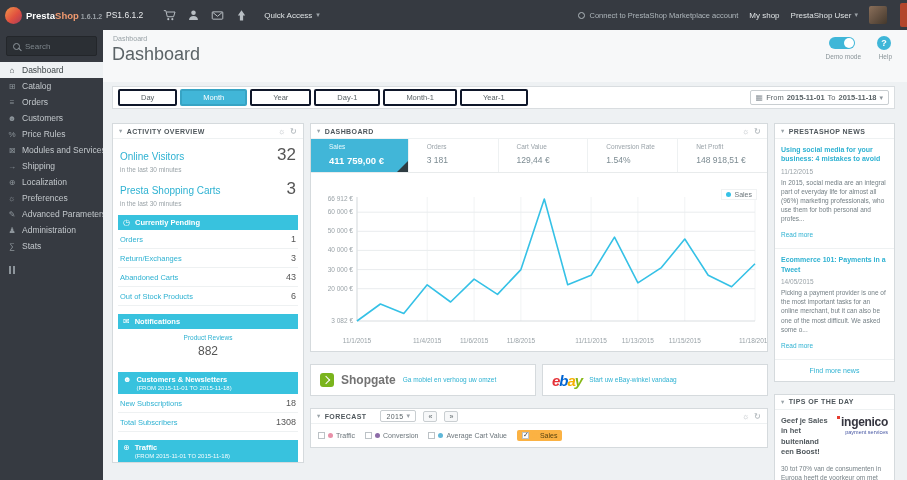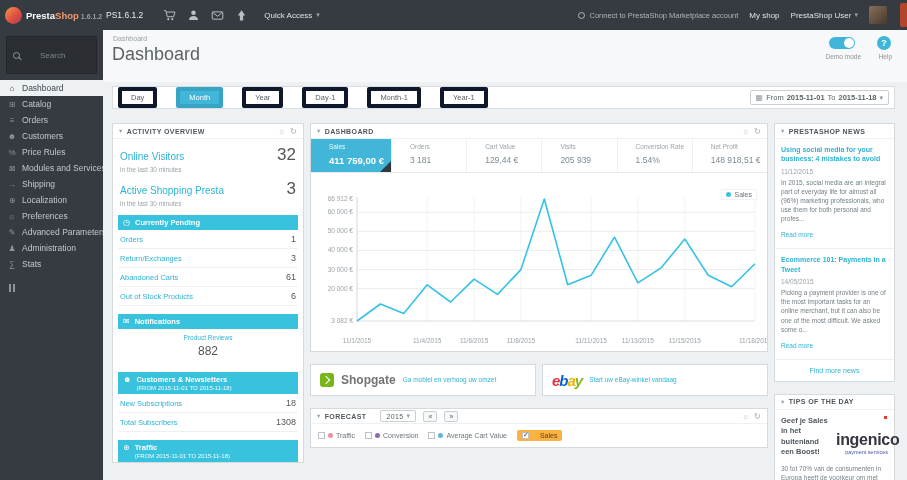--- a/index.html
+++ b/index.html
@@ -20,21 +20,21 @@
   .tb-right{margin-left:auto;display:flex;align-items:center;gap:11px}
   .connect{font-size:7.5px;color:#aeb6bb;display:flex;align-items:center;gap:4px}
   .conn-dot{width:7px;height:7px;border:1px solid #aeb6bb;border-radius:50%;flex:none}
   .myshop,.user{font-size:8px;color:#dfe3e5;display:flex;align-items:center;gap:3px}
   .caret{font-size:7px;color:#9aa0a6}
   .avatar{width:18px;height:18px;background:linear-gradient(135deg,#8a6f5a,#44382c);border-radius:2px}
   .edge-badge{width:7px;height:24px;background:#b2452c;border-radius:2px 0 0 2px;margin-left:2px}
 
   
   .sidebar{position:absolute;top:30px;left:0;bottom:0;width:103px;background:#363a41}
-  .search{margin:6px;background:#2b2f34;border:1px solid #23262a;height:20px;display:flex;align-items:center;gap:20px;padding:18px 6px;border-radius:2px}
+  .search{margin:6px;background:#2b2f34;border:1px solid #23262a;height:20px;display:flex;align-items:center;gap:5px;padding:0 6px;border-radius:2px}
   .mag{position:relative;width:7px;height:7px;border:1px solid #8d959b;border-radius:50%;flex:none}
   .mag::after{content:"";position:absolute;width:4px;height:1px;background:#8d959b;right:-3px;bottom:-1px;transform:rotate(45deg)}
   .search input{background:transparent;border:0;outline:0;color:#cfd3d6;font-size:8px;width:66px;font-family:inherit}
   .search input::placeholder{color:#7d858b}
   .nav{margin-top:2px}
   .nitem{display:flex;align-items:center;gap:5px;height:16px;padding:0 7px;font-size:8.5px;color:#c3c8cc;cursor:pointer;white-space:nowrap}
   .nitem .nico{width:10px;font-size:8px;color:#8d959b;text-align:center;flex:none}
   .nitem.active{background:#eef1f3;color:#3e4649}
   .nitem.active .nico{color:#3e4649}
   .collapse{margin:12px 0 0 9px;display:flex;gap:2px;cursor:pointer}
@@ -46,21 +46,21 @@
   .breadcrumb{font-size:7px;color:#98a1a6;padding:5px 0 0 10px}
   .page-title{font-size:18px;font-weight:400;color:#5b6367;margin:2px 0 0 9px}
   .toggle{position:absolute;top:7px;right:52px;width:26px;height:12px;background:#3fb6d8;border-radius:7px;cursor:pointer}
   .toggle::after{content:"";position:absolute;right:1px;top:1px;width:10px;height:10px;background:#fff;border-radius:50%}
   .toggle-label{position:absolute;top:23px;right:46px;font-size:6.5px;color:#8a9499}
   .helpbtn{position:absolute;top:6px;right:16px;width:14px;height:14px;border-radius:50%;background:#3fb6d8;color:#fff;font-size:9px;font-weight:bold;text-align:center;line-height:14px;cursor:pointer}
   .help-label{position:absolute;top:23px;right:15px;font-size:6.5px;color:#8a9499}
 
   .toolbar{margin:4px 12px 0 9px;background:#fff;border:1px solid #d9dde0;height:23px;display:flex;align-items:center;padding:0 5px;justify-content:space-between}
   .rgroup{display:flex;align-items:center}
-  .rbtn{font-size:7.5px;color:#596266;background:#fff;border:4px solid #0f172a;padding:2px 9px;margin-right:19px;border-radius:2px;cursor:pointer;font-family:inherit}
+  .rbtn{font-size:7.5px;color:#596266;background:#fff;border:2px solid #0f172a;padding:2px 21px;margin-right:3px;border-radius:2px;cursor:pointer;font-family:inherit}
   .rbtn.active{background:#41b6d8;border-color:#37a4c4;color:#fff}
   .datebox{display:flex;align-items:center;gap:3px;border:1px solid #c9ced1;padding:2px 5px;font-size:7.5px;color:#596266;border-radius:2px;background:#fff;cursor:pointer}
   .datebox b{font-weight:bold}
   .cal{font-size:8px;color:#8d959b}
 
   .cols{display:flex;margin:14px 12px 0 9px;gap:6px;align-items:flex-start}
   .col1{width:192px}
   .col2{width:458px}
   .col3{flex:1;min-width:0}
   .panel{background:#fff;border:1px solid #d5dadd}
@@ -127,21 +127,21 @@
   .art-title{font-size:7px;color:#2fb2d2;font-weight:bold;line-height:1.35;cursor:pointer}
   .art-date{font-size:6.5px;color:#9aa3a8;margin:4px 0 3px}
   .art-ex{font-size:6.5px;color:#758086;line-height:1.4}
   .art-more{display:inline-block;font-size:6.5px;color:#2fb2d2;margin-top:3px;cursor:pointer}
   .find-more{display:block;text-align:center;font-size:7px;color:#2fb2d2;padding:7px 0;cursor:pointer}
   .tips{margin-top:12px}
   .tips-body{padding:6px}
   .tips-top{display:flex;gap:5px}
   .tips-head{font-size:7.5px;font-weight:bold;color:#4f575c;line-height:1.4;flex:1}
   .ing{text-align:right;flex:none;width:52px}
-  .ing-name{font-size:16px;font-weight:bold;color:#35353f;letter-spacing:-.3px;line-height:1}
+  .ing-name{font-size:12px;font-weight:bold;color:#35353f;letter-spacing:-.3px;line-height:1}
   .ing-dot{display:inline-block;width:3px;height:3px;background:#e63c2f;vertical-align:top;margin-right:1px}
   .ing-sub{font-size:5.5px;color:#4656a3;margin-top:1px}
   .tips-text{font-size:6.5px;color:#758086;line-height:1.45;margin-top:6px}
 </style>
 </head>
 <body>
 
 <div class="app">
 
   <header class="topbar">
@@ -299,41 +299,41 @@
         </div>
         <div class="vis-row">
           <div>
             <span class="vis-label">Online Visitors</span>
             <div class="vis-sub">in the last 30 minutes</div>
           </div>
           <span class="vis-num">32</span>
         </div>
         <div class="vis-row">
           <div>
-            <span class="vis-label">Active Shopping Presta</span>
+            <span class="vis-label">Presta Shopping Carts</span>
             <div class="vis-sub">in the last 30 minutes</div>
           </div>
           <span class="vis-num">3</span>
         </div>
 
         <div class="cbar">
           <span class="ico">◷</span>
           <span>Currently Pending</span>
         </div>
         <div class="arow">
             <span class="al">Orders</span>
             <span class="av">1</span>
           </div>
         <div class="arow">
             <span class="al">Return/Exchanges</span>
             <span class="av">3</span>
           </div>
         <div class="arow">
             <span class="al">Abandoned Carts</span>
-            <span class="av">61</span>
+            <span class="av">43</span>
           </div>
         <div class="arow">
             <span class="al">Out of Stock Products</span>
             <span class="av">6</span>
           </div>
 
         <div class="cbar">
           <span class="ico">✉</span>
           <span>Notifications</span>
         </div>
@@ -384,24 +384,20 @@
                 <div class="kl">Sales</div>
                 <div class="kv">411 759,00 €</div>
               </div>
             <div class="kpi">
                 <div class="kl">Orders</div>
                 <div class="kv">3 181</div>
               </div>
             <div class="kpi">
                 <div class="kl">Cart Value</div>
                 <div class="kv">129,44 €</div>
-              </div>
-            <div class="kpi">
-                <div class="kl">Visits</div>
-                <div class="kv">205 939</div>
               </div>
             <div class="kpi">
                 <div class="kl">Conversion Rate</div>
                 <div class="kv">1.54%</div>
               </div>
             <div class="kpi">
                 <div class="kl">Net Profit</div>
                 <div class="kv">148 918,51 €</div>
               </div>
           </div>

